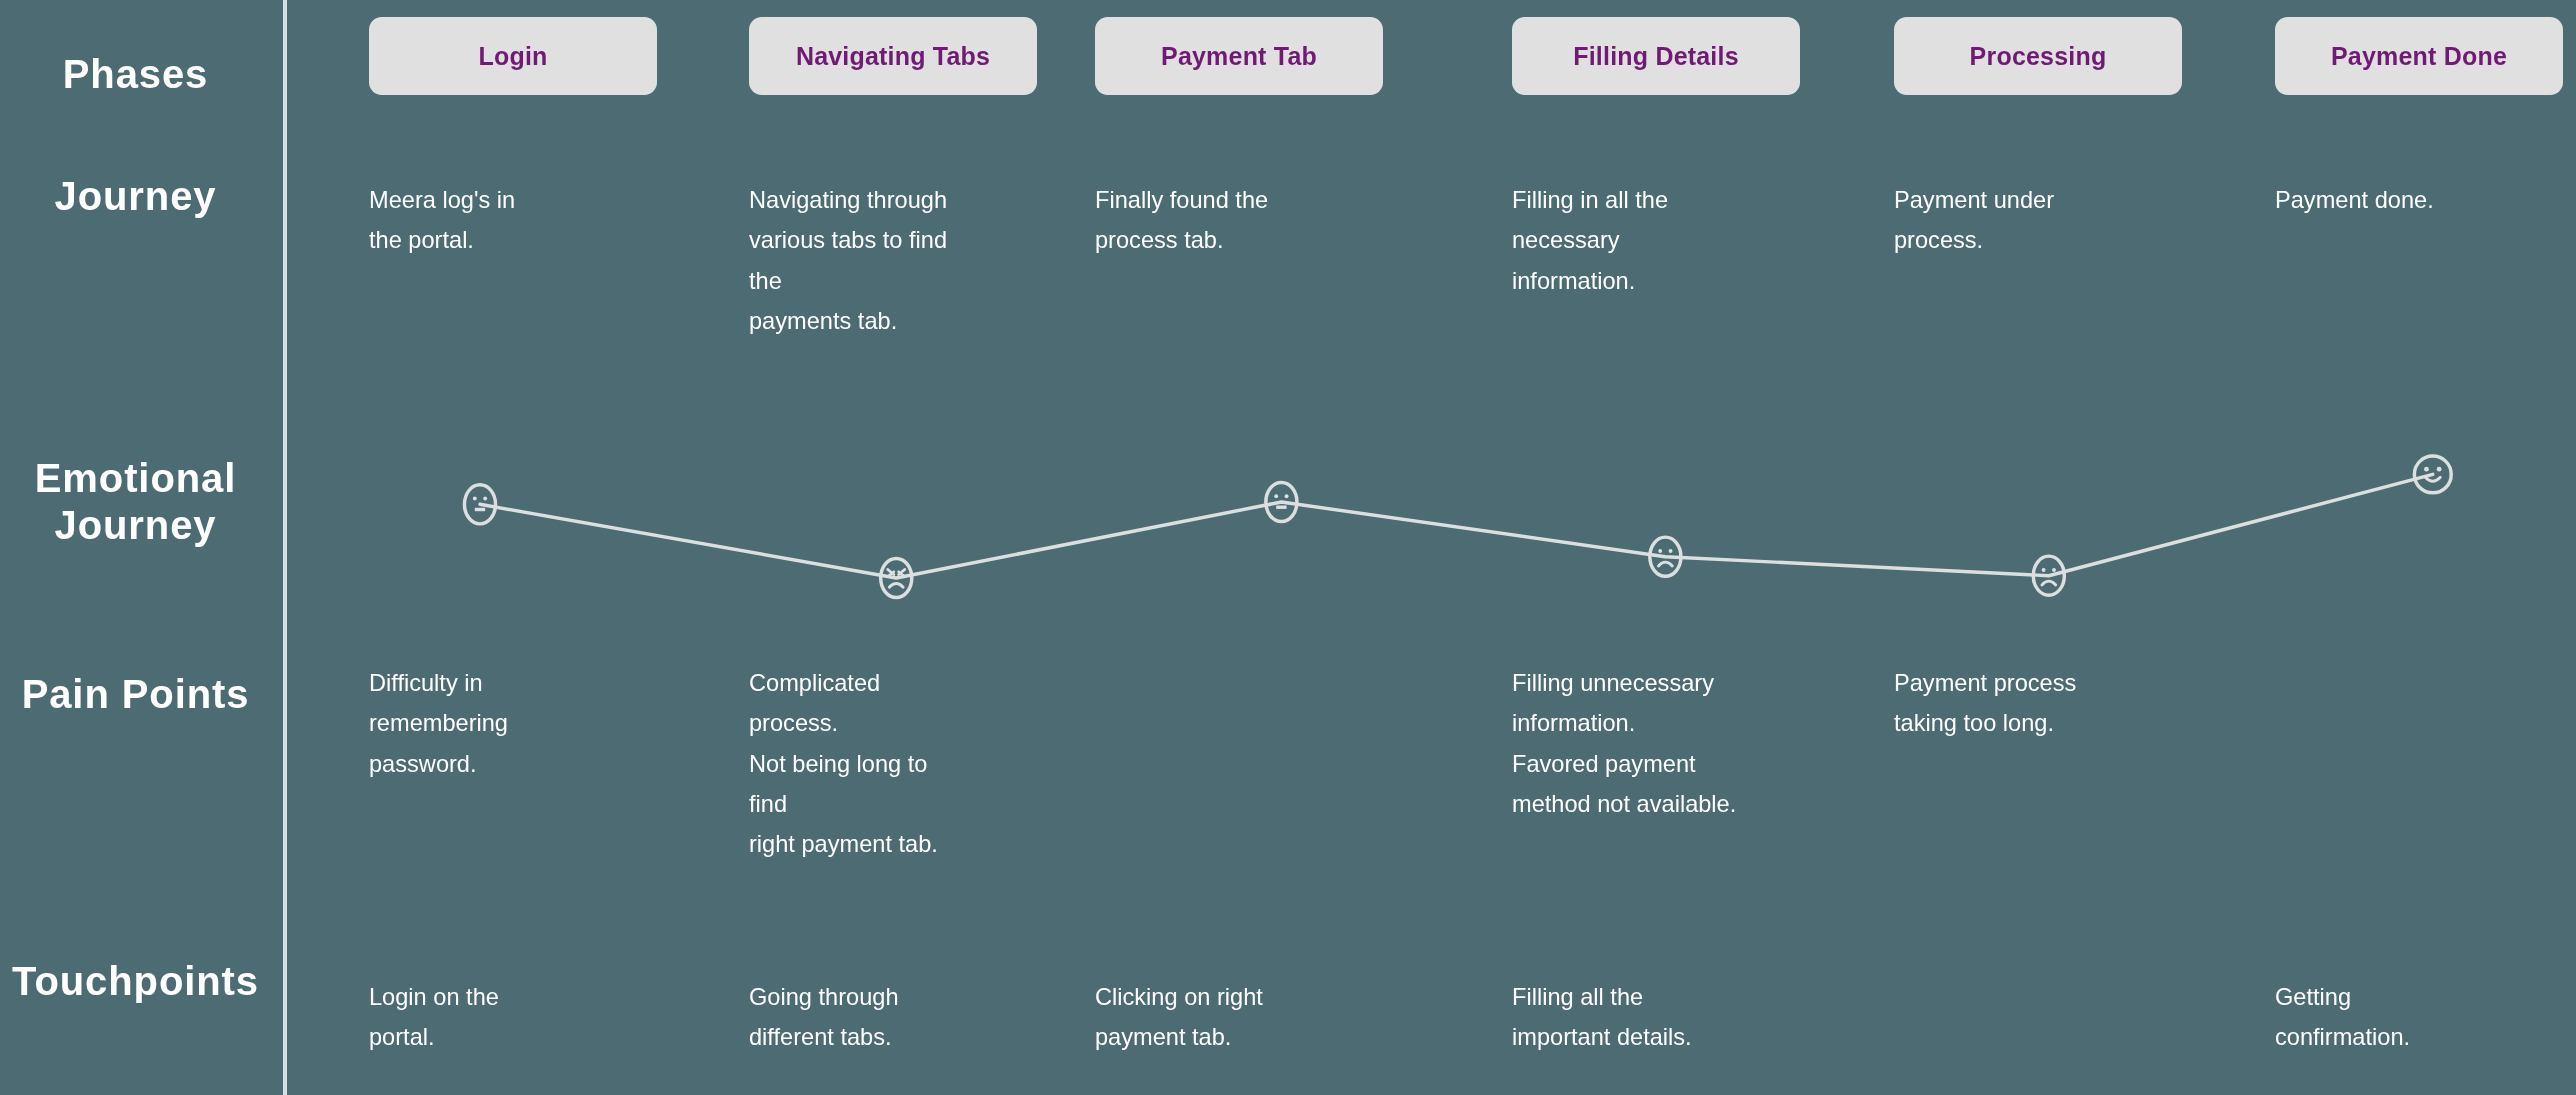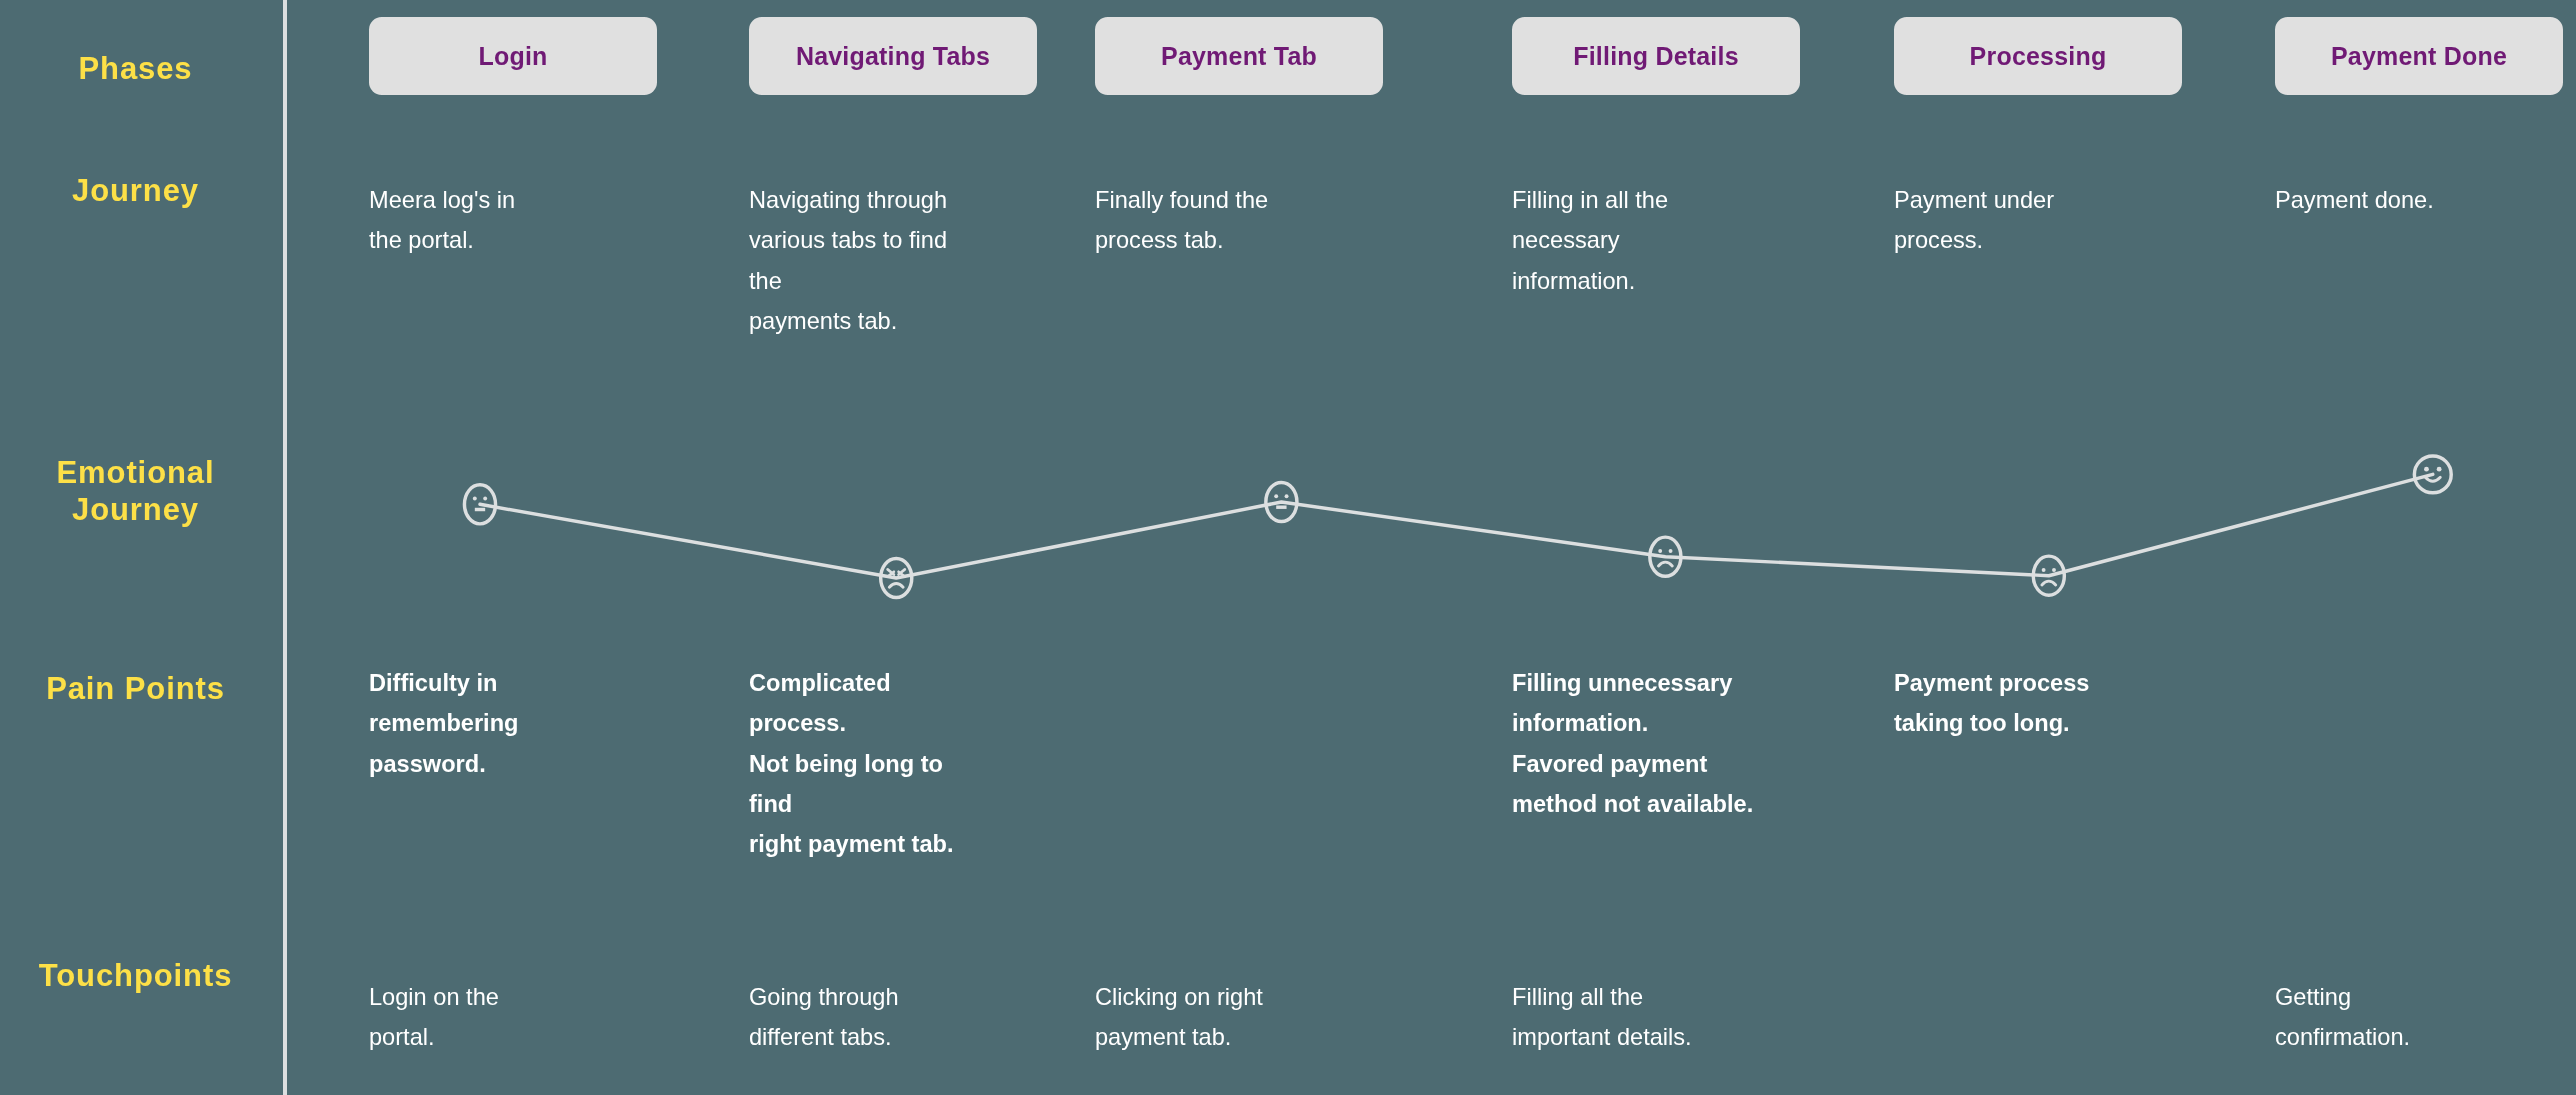--- a/index.html
+++ b/index.html
@@ -30,22 +30,22 @@
     position: absolute;
     left: 283px; top: 0;
     width: 4px;
     height: 1095px;
     background: #dcdfe0;
   }
   .row-label {
     position: absolute;
     width: 271px;
     text-align: center;
-    color: #fde047;
-    font-size: 31px;
+    color: #ffffff;
+    font-size: 40px;
     font-weight: 700;
     letter-spacing: 0.9px;
     line-height: 1.18;
   }
   .row-label.lbl-phases      { top: 51px;   left: 0; }
   .row-label.lbl-journey     { top: 173px;  left: 0; }
   .row-label.lbl-emotional   { top: 455px;  left: 0; }
   .row-label.lbl-pain        { top: 671px; left: 0; }
   .row-label.lbl-touch       { top: 958px; left: 0; }
 
@@ -93,21 +93,21 @@
     position: absolute;
     left: 0;
     width: 305px;
     color: #ffffff;
     font-size: 23.6px;
     font-weight: 400;
     line-height: 1.71;
     white-space: pre-line;
   }
   .cell-journey { top: 180px; }
-  .cell-pain    { top: 663px; font-weight: bold; }
+  .cell-pain    { top: 663px; }
   .cell-touch   { top: 977px; }
 
   
   .emotion-layer {
     position: absolute;
     left: 0; top: 0;
     width: 2576px;
     height: 1095px;
     pointer-events: none;
   }

